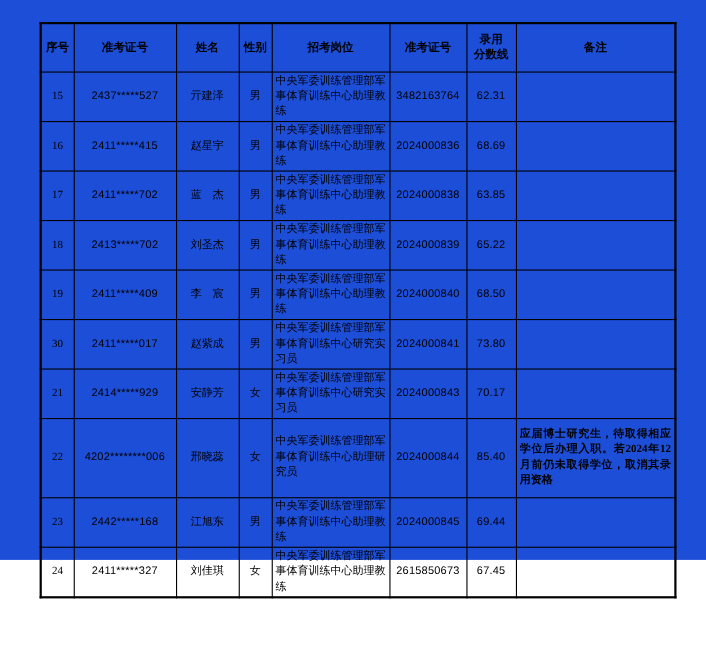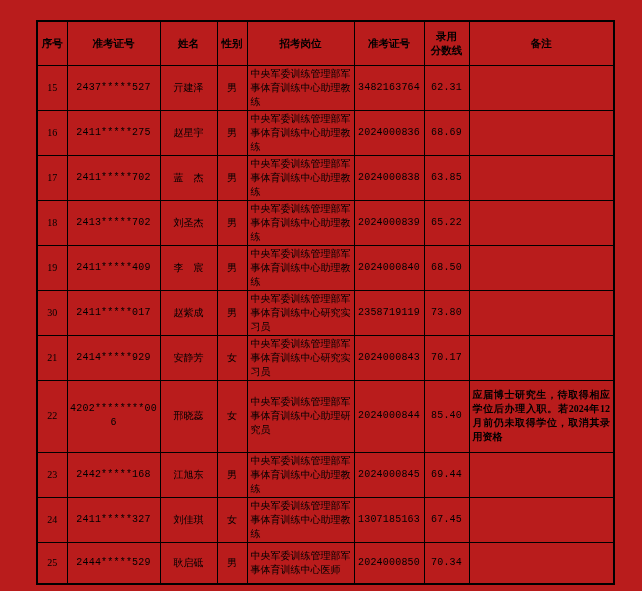--- a/index.html
+++ b/index.html
@@ -9,22 +9,22 @@
   }
   body {
     width: 642px;
     height: 591px;
     overflow: hidden;
     font-family: "Liberation Serif", "DejaVu Serif", serif;
     color: #000;
   }
   .sheet {
     width: 642px;
-    height: 591px;
-    background: #b91c1c;
+    height: 509px;
+    background: #1d4ed8;
     box-sizing: border-box;
     padding-top: 20px;
   }
   table.results {
     border-collapse: collapse;
     table-layout: fixed;
     width: 577px;
     margin-left: 36px;
     border: 2px solid #000;
   }
@@ -54,21 +54,21 @@
     text-align-last: left;
     padding: 1px 3px;
   }
   td.c-remark {
     text-align: justify;
     text-align-last: left;
     padding: 1px 3px;
     font-weight: bold;
   }
   td.c-ticket, td.c-code, td.c-score {
-    font-family: Liberation Mono, monospace;
+    font-family: Liberation Sans, sans-serif;
     letter-spacing: 0.2px;
   }
 </style>
 </head>
 <body>
 
 <div class="sheet">
   <table class="results">
     <colgroup>
       <col style="width:30px">
@@ -99,21 +99,21 @@
         <td class="c-ticket">2437*****527</td>
         <td class="c-name">亓建泽</td>
         <td class="c-gender">男</td>
         <td class="c-position">中央军委训练管理部军事体育训练中心助理教练</td>
         <td class="c-code">3482163764</td>
         <td class="c-score">62.31</td>
         <td class="c-remark"></td>
       </tr>
       <tr>
         <td class="c-no">16</td>
-        <td class="c-ticket">2411*****275</td>
+        <td class="c-ticket">2411*****415</td>
         <td class="c-name">赵星宇</td>
         <td class="c-gender">男</td>
         <td class="c-position">中央军委训练管理部军事体育训练中心助理教练</td>
         <td class="c-code">2024000836</td>
         <td class="c-score">68.69</td>
         <td class="c-remark"></td>
       </tr>
       <tr>
         <td class="c-no">17</td>
         <td class="c-ticket">2411*****702</td>
@@ -143,21 +143,21 @@
         <td class="c-code">2024000840</td>
         <td class="c-score">68.50</td>
         <td class="c-remark"></td>
       </tr>
       <tr>
         <td class="c-no">30</td>
         <td class="c-ticket">2411*****017</td>
         <td class="c-name">赵紫成</td>
         <td class="c-gender">男</td>
         <td class="c-position">中央军委训练管理部军事体育训练中心研究实习员</td>
-        <td class="c-code">2358719119</td>
+        <td class="c-code">2024000841</td>
         <td class="c-score">73.80</td>
         <td class="c-remark"></td>
       </tr>
       <tr>
         <td class="c-no">21</td>
         <td class="c-ticket">2414*****929</td>
         <td class="c-name">安静芳</td>
         <td class="c-gender">女</td>
         <td class="c-position">中央军委训练管理部军事体育训练中心研究实习员</td>
         <td class="c-code">2024000843</td>
@@ -183,29 +183,19 @@
         <td class="c-code">2024000845</td>
         <td class="c-score">69.44</td>
         <td class="c-remark"></td>
       </tr>
       <tr>
         <td class="c-no">24</td>
         <td class="c-ticket">2411*****327</td>
         <td class="c-name">刘佳琪</td>
         <td class="c-gender">女</td>
         <td class="c-position">中央军委训练管理部军事体育训练中心助理教练</td>
-        <td class="c-code">1307185163</td>
+        <td class="c-code">2615850673</td>
         <td class="c-score">67.45</td>
-        <td class="c-remark"></td>
-      </tr>
-      <tr class="short">
-        <td class="c-no">25</td>
-        <td class="c-ticket">2444*****529</td>
-        <td class="c-name">耿启砥</td>
-        <td class="c-gender">男</td>
-        <td class="c-position">中央军委训练管理部军事体育训练中心医师</td>
-        <td class="c-code">2024000850</td>
-        <td class="c-score">70.34</td>
         <td class="c-remark"></td>
       </tr>
     </tbody>
   </table>
 </div>
 
 </body></html>

